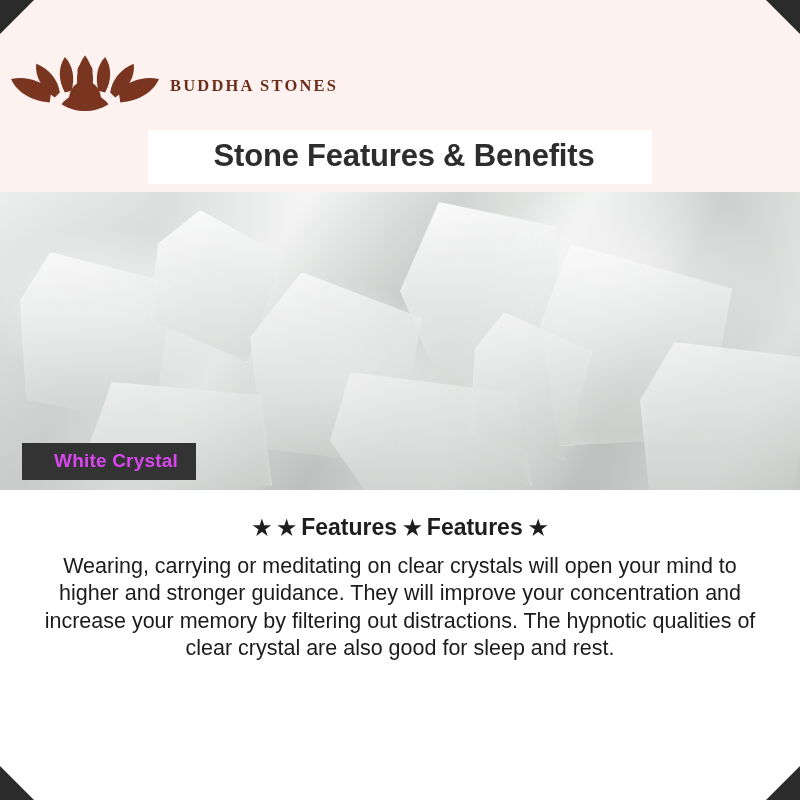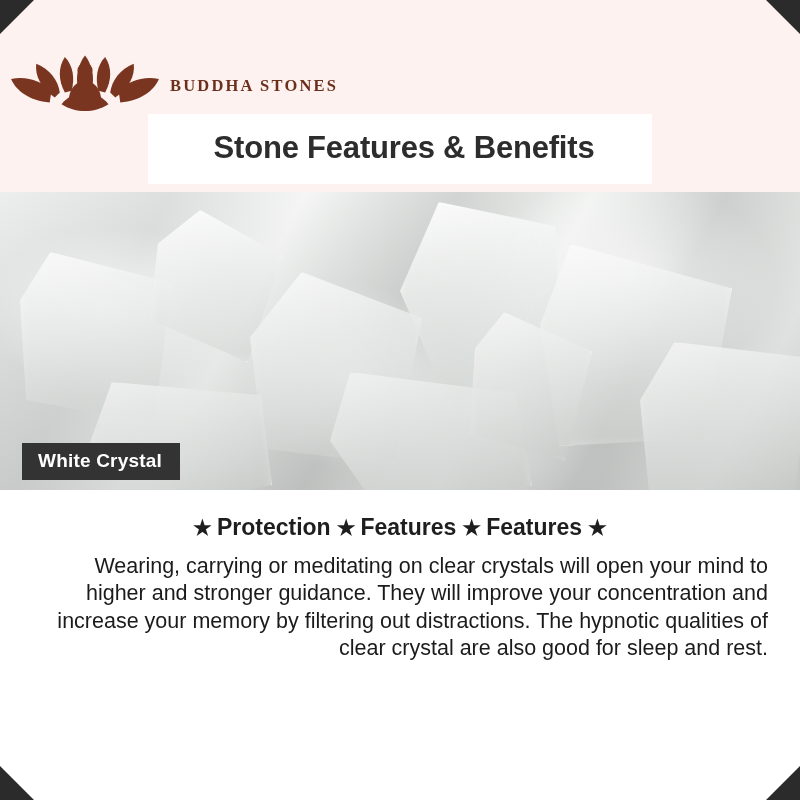--- a/index.html
+++ b/index.html
@@ -79,21 +79,21 @@
 
   .title-bar {
     position: absolute;
     left: 148px;
     right: 148px;
     bottom: 8px;
     background: #ffffff;
     padding: 8px 0 10px 0;
   }
   .title-bar h1 {
-    margin: 8px;
+    margin: 0;
     font-size: 31px;
     font-weight: bold;
     color: #2d2d2d;
     letter-spacing: -0.2px;
     font-family: "Liberation Sans", sans-serif;
     padding-left: 8px;
   }
 
   
   .hero {
@@ -134,22 +134,22 @@
     position: absolute;
     inset: 0;
     background: linear-gradient(180deg, rgba(255,255,255,0.12), rgba(120,126,122,0.18));
   }
 
   .caption {
     position: absolute;
     left: 22px;
     bottom: 10px;
     background: #333333;
-    color: #ffffff;
-    padding: 7px 18px 8px 16px;
+    color: #d946ef;
+    padding: 7px 18px 8px 32px;
     font-size: 19px;
     font-weight: bold;
     letter-spacing: 0.2px;
   }
 
   
   .content {
     position: relative;
     padding: 18px 30px 0 30px;
     background: #ffffff;
@@ -175,21 +175,21 @@
   }
   .star {
     font-size: 21px;
     line-height: 1;
     color: #1e1e1e;
   }
   .desc {
     font-size: 21.5px;
     line-height: 1.27;
     color: #1b1b1b;
-    text-align: right;
+    text-align: center;
     margin: 0;
     padding: 0 2px;
     font-family: "Liberation Sans", sans-serif;
   }
 </style>
 </head>
 <body>
 
 <div class="page">
 
@@ -237,21 +237,20 @@
     <div class="shard s8"></div>
     <div class="shard s9"></div>
     <div class="hero-veil"></div>
     <div class="caption">White Crystal</div>
   </div>
 
   <div class="content">
     <div class="benefits">
       <span class="benefit">
         <span class="star">★</span>
-        <span>Protection</span>
       </span>
       <span class="benefit">
         <span class="star">★</span>
         <span>Features</span>
       </span>
       <span class="benefit">
         <span class="star">★</span>
         <span>Features</span>
       </span>
       <span class="benefit">

